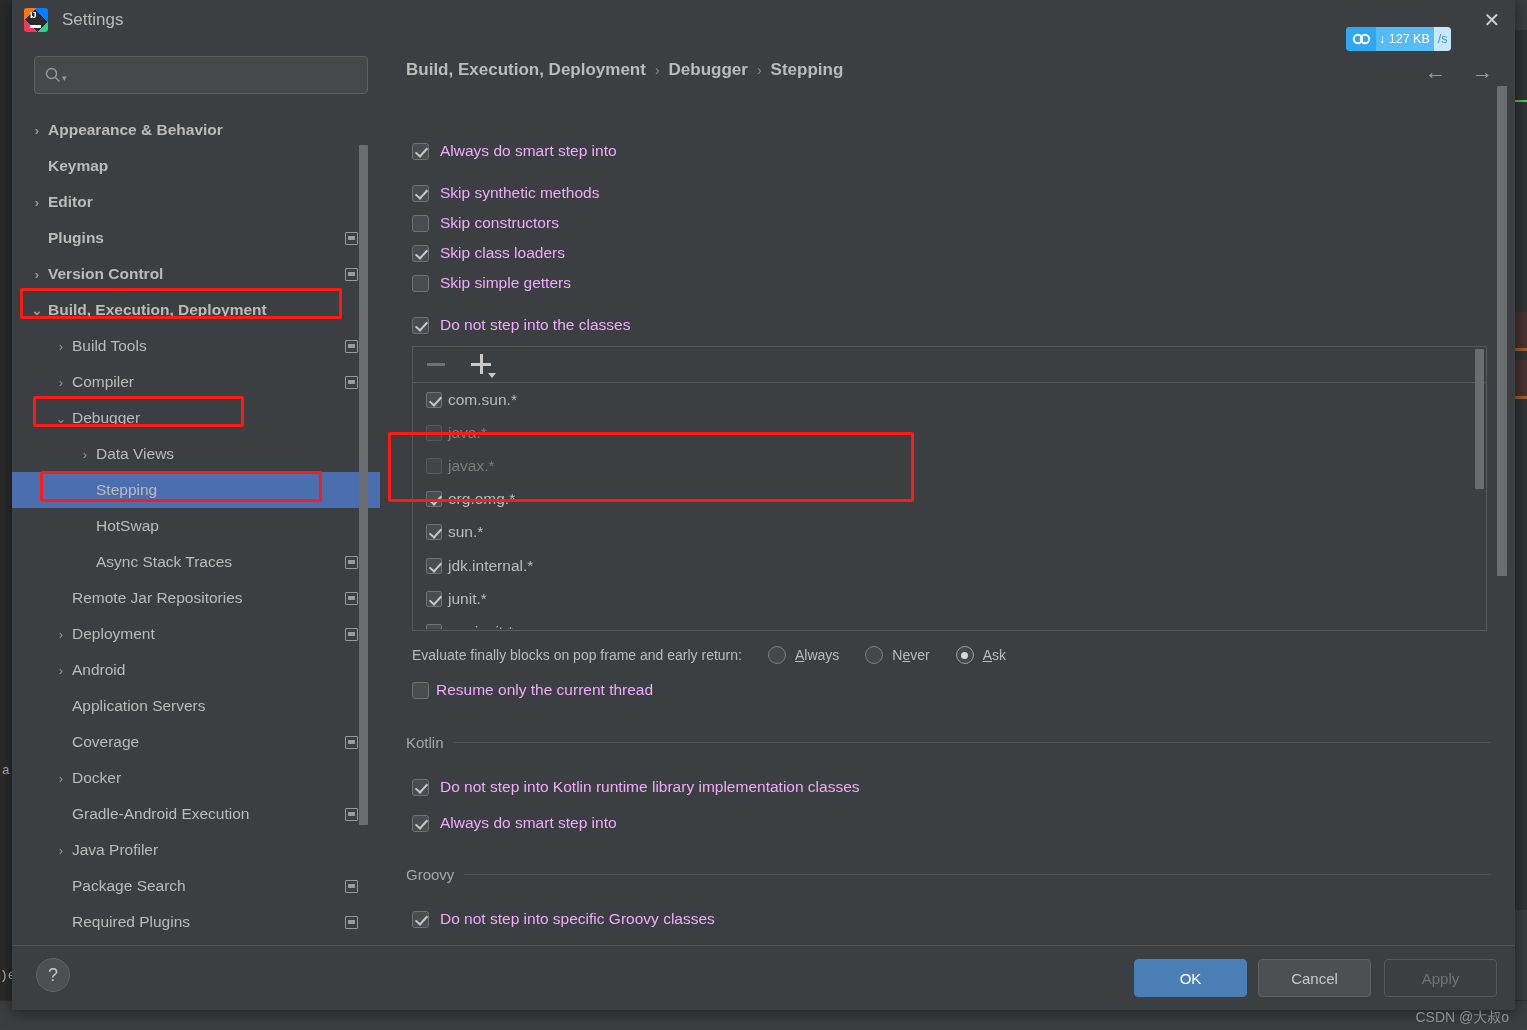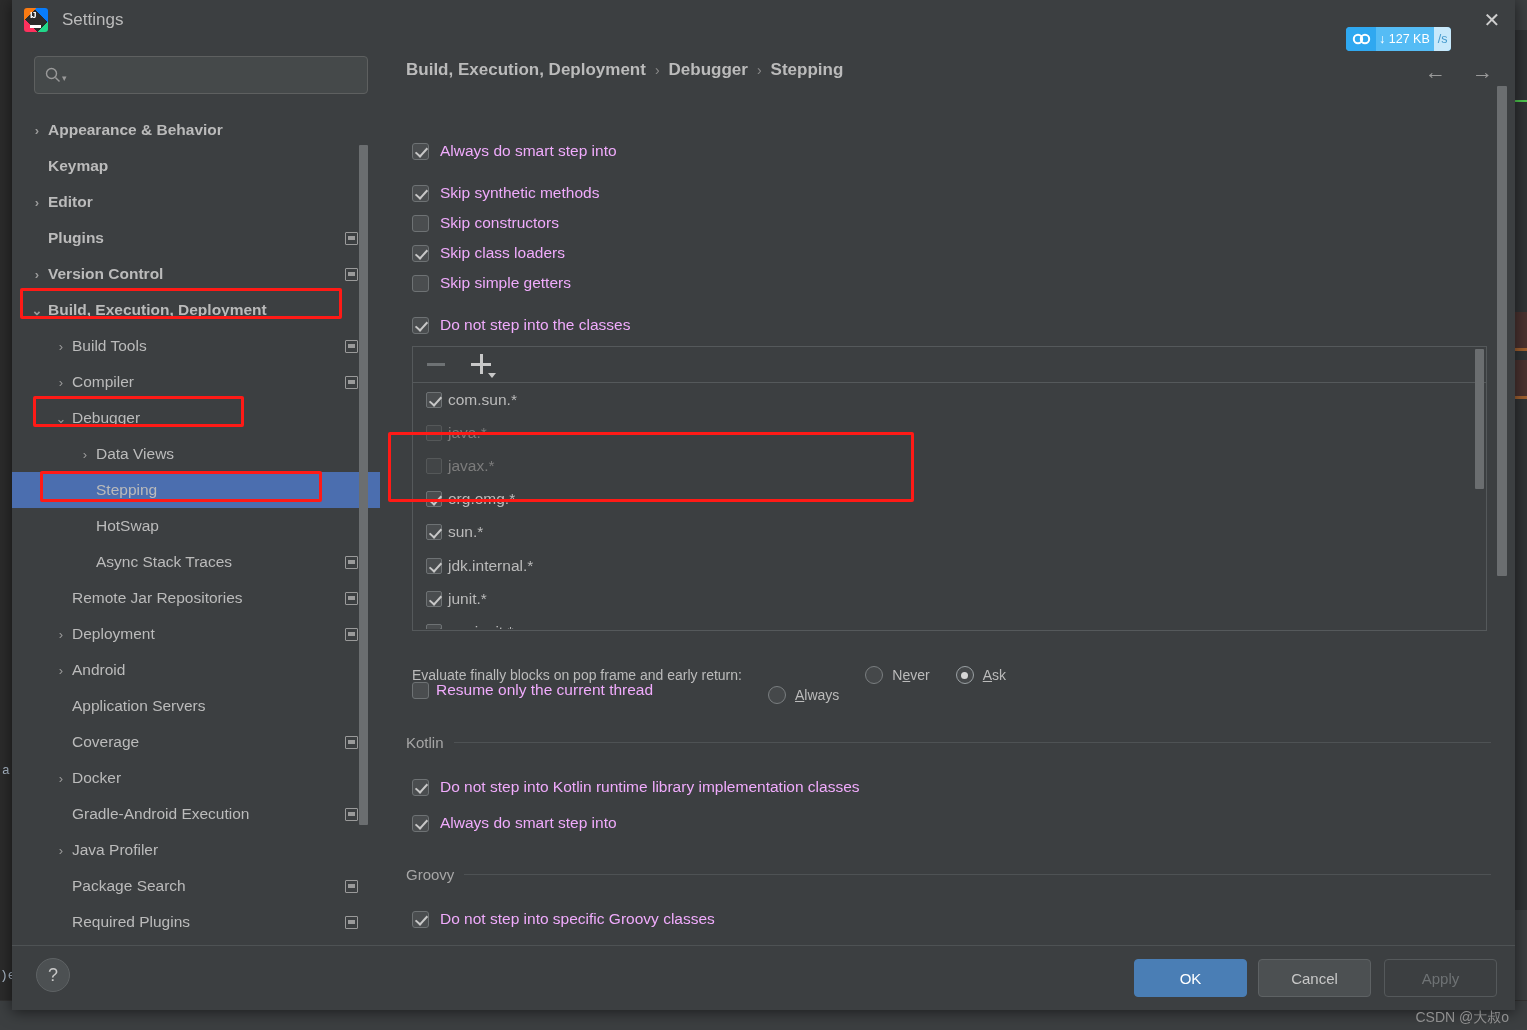--- a/index.html
+++ b/index.html
@@ -530,21 +530,21 @@
             <div class="list-row">
               <span class="cb checked"></span>
               <span>org.junit.*</span>
             </div>
           </div>
         <div class="list-sb"></div>
       </div>
 
       <div class="radio-row" style="left:32px;top:550px;">
         <span>Evaluate finally blocks on pop frame and early return:</span>
-        <span class="radio-item" style="margin-left:26px;margin-top:40px;">
+        <span class="radio-item" style="margin-left:26px;">
           <span class="radio"></span>
           <span><span class="u">A</span>lways</span>
         </span>
         <span class="radio-item">
           <span class="radio"></span>
           <span>N<span class="u">e</span>ver</span>
         </span>
         <span class="radio-item">
           <span class="radio on"></span>
           <span><span class="u">A</span>sk</span>

